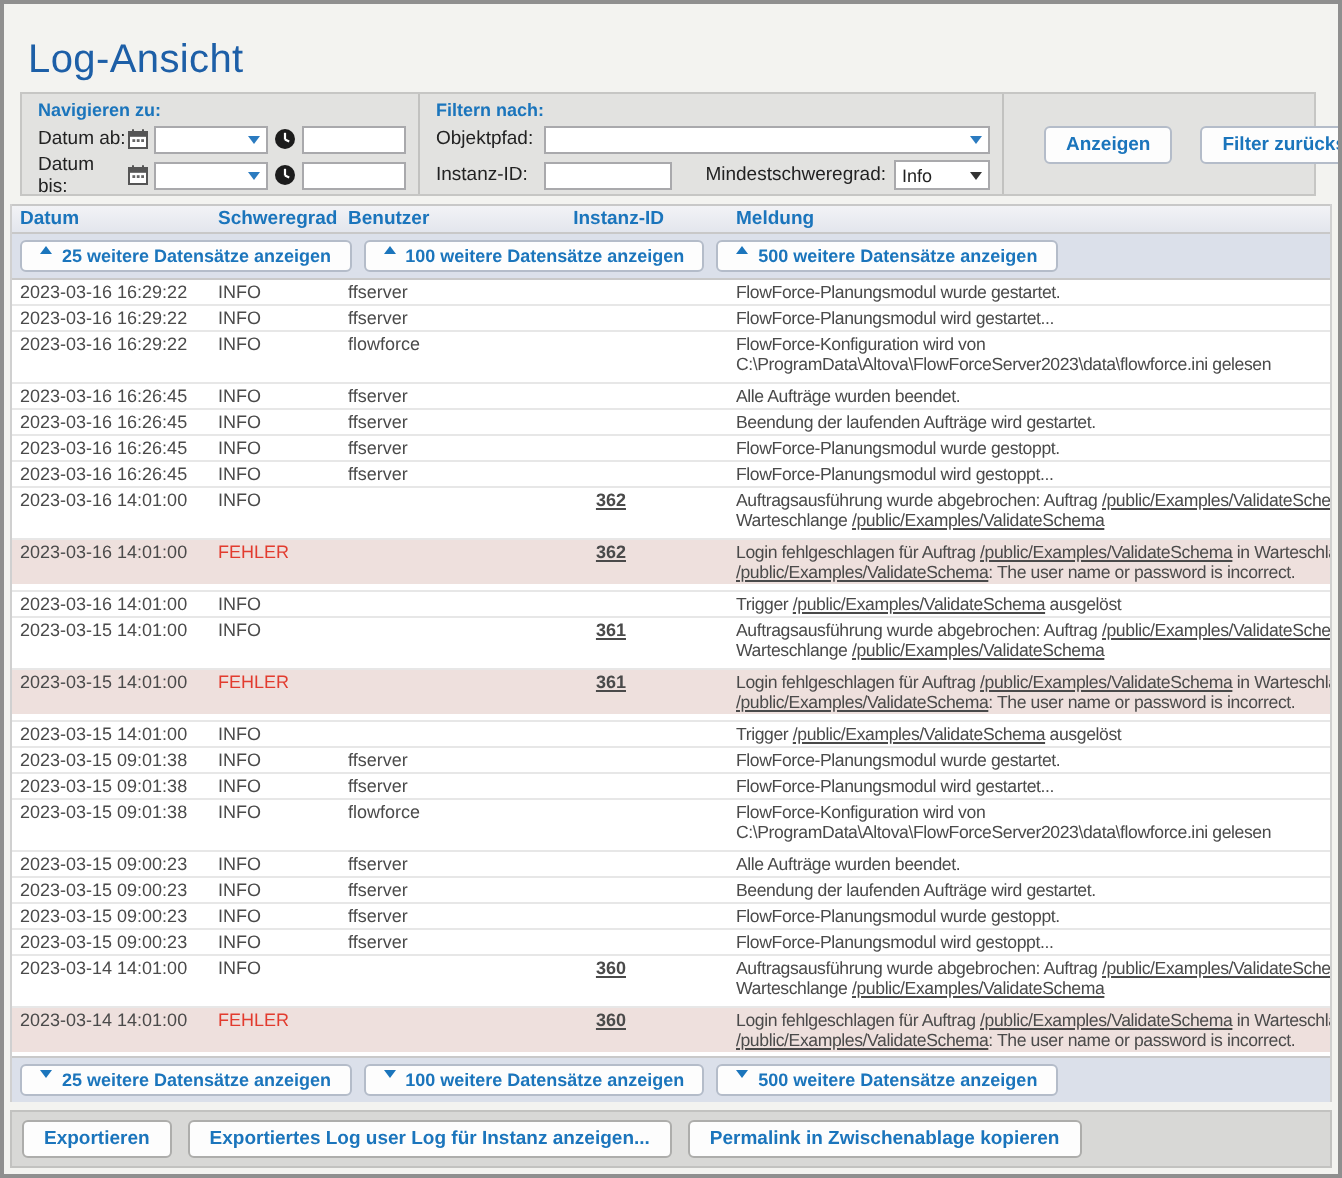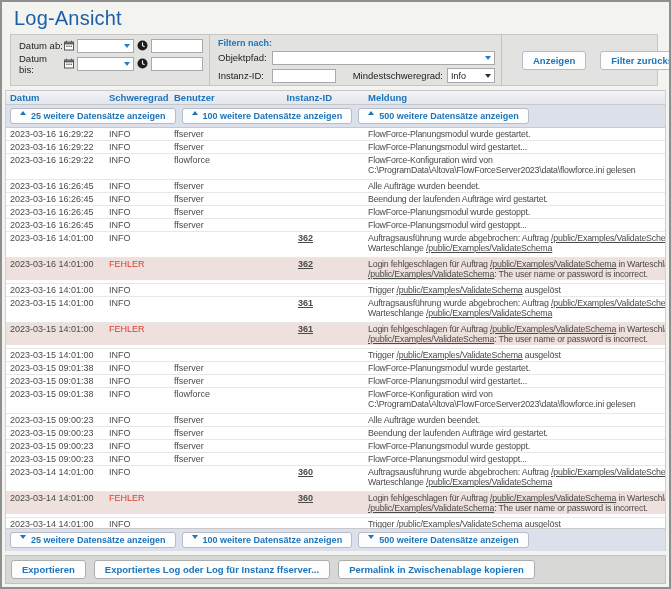--- a/index.html
+++ b/index.html
@@ -1,20 +1,20 @@
 <!DOCTYPE html>
 <html><head>
 <meta charset="utf-8">
 <style>
   html,body{margin:0;padding:0;background:#fff;}
   *{box-sizing:border-box;font-family:"Liberation Sans","DejaVu Sans",sans-serif;}
   .page{width:671px;height:589px;border:2px solid #8f8f8f;background:#f3f3f0;
         display:flex;flex-direction:column;overflow:hidden;}
   
-  .title{color:#1d5fa7;font-size:20px;padding:5px 12px 4px 12px;letter-spacing:0.2px;}
+  .title{color:#1d5fa7;font-size:20px;padding:17px 12px 4px 12px;letter-spacing:0.2px;}
   
   .filter{margin:0 11px 4px 8px;background:#e2e2e0;border:1px solid #c6c6c4;
           display:flex;align-items:stretch;height:52px;flex:0 0 auto;}
   .fsec{padding:3px 6px 3px 8px;position:relative;}
   .fsec.nav{width:198px;}
   .fsec.crit{width:316px;border-left:1px solid #c2c2c0;}
   .fsec.actions{flex:1;border-left:1px solid #c2c2c0;display:flex;align-items:center;
                 justify-content:flex-start;gap:14px;padding-left:20px;}
   .seclabel{color:#1b75bc;font-size:9px;font-weight:bold;margin-bottom:2px;}
   .frow{display:flex;align-items:center;margin-bottom:3px;height:15px;}
@@ -77,20 +77,21 @@
 </style>
 </head>
 <body>
 
 <div class="page">
 
   <div class="title">Log-Ansicht</div>
 
   <div class="filter">
     <div class="fsec nav">
+      <div class="seclabel">Navigieren zu:</div>
       <div class="frow">
         <span class="flabel">Datum ab:</span>
         <span class="icalendar">
             <svg width="10" height="11" viewBox="0 0 10 11">
               <rect x="0.5" y="2" width="9" height="8" fill="#fff" stroke="#555"></rect>
               <rect x="1" y="2.4" width="8" height="2" fill="#555"></rect>
               <line x1="2.5" y1="0.6" x2="2.5" y2="2.4" stroke="#555"></line>
               <line x1="7.5" y1="0.6" x2="7.5" y2="2.4" stroke="#555"></line>
               <rect x="2.2" y="5.6" width="1.4" height="1.4" fill="#666"></rect>
               <rect x="4.4" y="5.6" width="1.4" height="1.4" fill="#666"></rect>
@@ -416,17 +417,17 @@
         </button>
       <button class="btn">
           <span class="tri-dn-btn"></span>
           <span>500 weitere Datensätze anzeigen</span>
         </button>
     </div>
   </div>
 
   <div class="footer">
     <button class="btn">Exportieren</button>
-    <button class="btn">Exportiertes Log oder Log für Instanz ffserver...</button>
+    <button class="btn">Exportiertes Log user Log für Instanz anzeigen...</button>
     <button class="btn">Permalink in Zwischenablage kopieren</button>
   </div>
 
 </div>
 
 </body></html>

